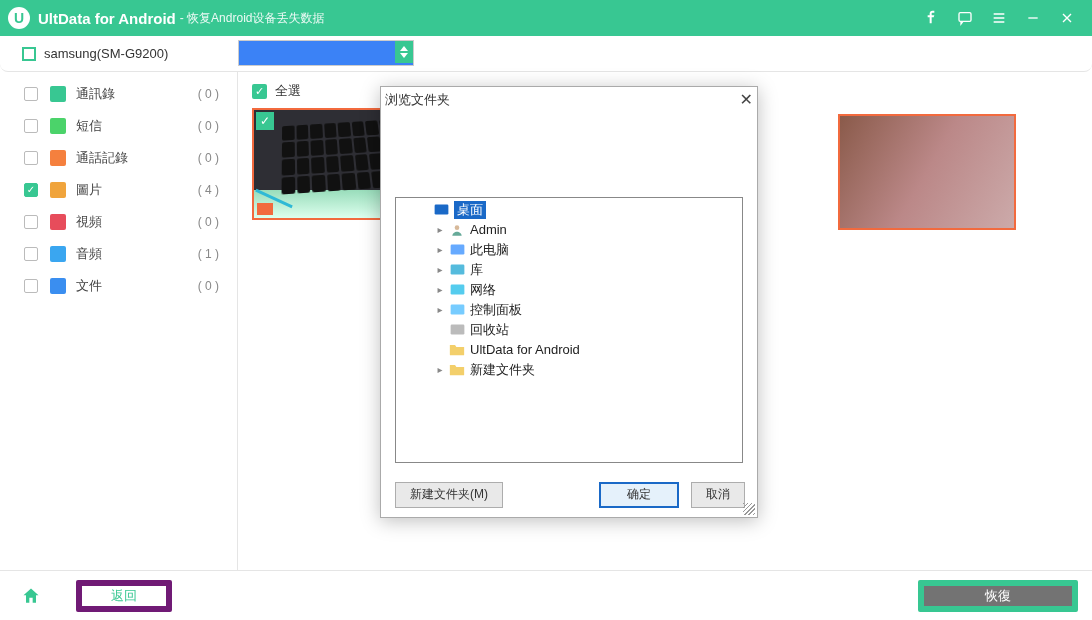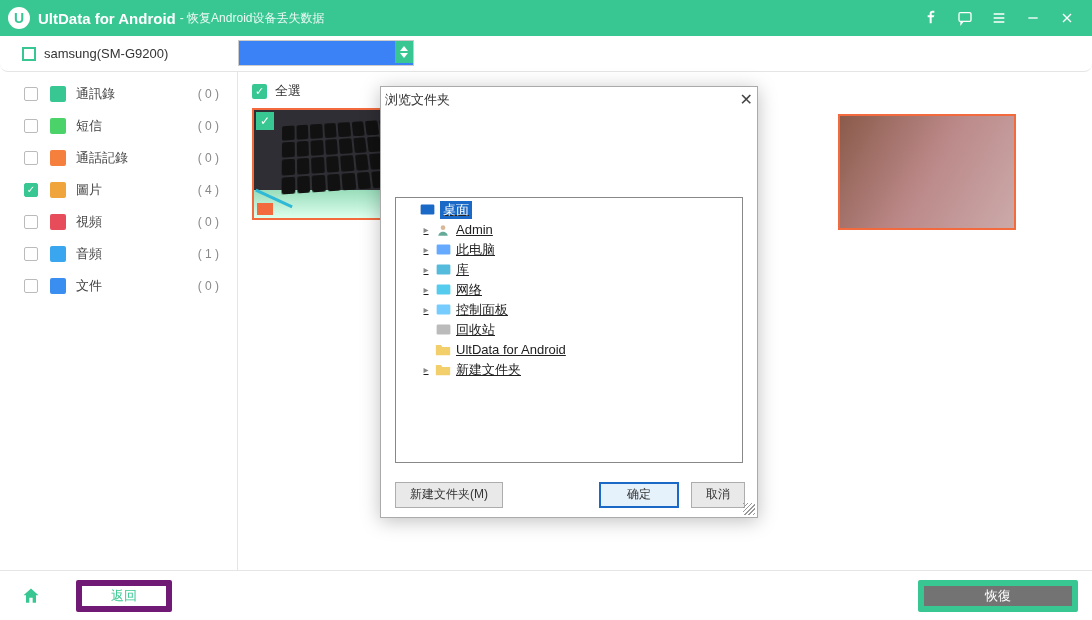--- a/index.html
+++ b/index.html
@@ -56,21 +56,21 @@
 .footer { position:absolute; left:0; right:0; bottom:0; height:50px; border-top:1px solid #e5e5e5; display:flex; align-items:center; padding:0 14px; }
 .home-btn { width:34px; height:34px; display:flex; align-items:center; justify-content:center; cursor:pointer; color:#38c792; margin-right:28px; }
 .btn { height:32px; min-width:96px; border:6px solid #701a75; background:#fff; color:#38c792; font-size:13px; border-radius:2px; cursor:pointer; display:flex; align-items:center; justify-content:center; padding:0 24px; }
 .btn.primary { background:#737373; color:#fff; border-color:#38c792; min-width:160px; margin-left:auto; }
 
 
 .dialog { position:absolute; left:380px; top:86px; width:378px; height:432px; background:#fff; border:1px solid #aaa; box-shadow:0 3px 18px rgba(0,0,0,.25); display:flex; flex-direction:column; }
 .dlg-head { height:30px; display:flex; align-items:center; padding:0 4px; font-size:13px; color:#333; }
 .dlg-head .x { margin-left:auto; cursor:pointer; font-size:16px; color:#444; font-weight:300; }
 .dlg-body { flex:1; padding:84px 14px 10px 14px; }
-.tree-box { border:1px solid #888; height:266px; overflow:auto; padding:2px 2px; font-size:13px; color:#222;text-decoration:underline; }
+.tree-box { border:1px solid #888; height:266px; overflow:auto; padding:2px 16px; font-size:13px; color:#222; }
 .tree-row { height:20px; display:flex; align-items:center; padding-left:6px; cursor:pointer; }
 .tree-row .exp { width:12px; color:#888; font-size:10px; text-align:center; }
 .tree-row .tic { width:16px; height:14px; margin:0 5px 0 3px; display:flex; align-items:center; justify-content:center; }
 .tree-row.depth1 { padding-left:22px; }
 .tree-row.sel .lbl { background:#1a69c7; color:#fff; padding:0 3px; }
 .tree-row.sel .tic svg rect{fill:#1a69c7;}
 .dlg-foot { height:52px; display:flex; align-items:center; gap:12px; padding:0 12px 0 14px; }
 .dlg-btn { height:26px; border:1px solid #adadad; background:#e9e9e9; font-size:12px; color:#333; cursor:pointer; padding:0 14px; }
 .dlg-btn.ok { border:2px solid #1a69c7; background:#e5f1fb; padding:0 26px; }
 .dlg-foot .gap { flex:1; }

